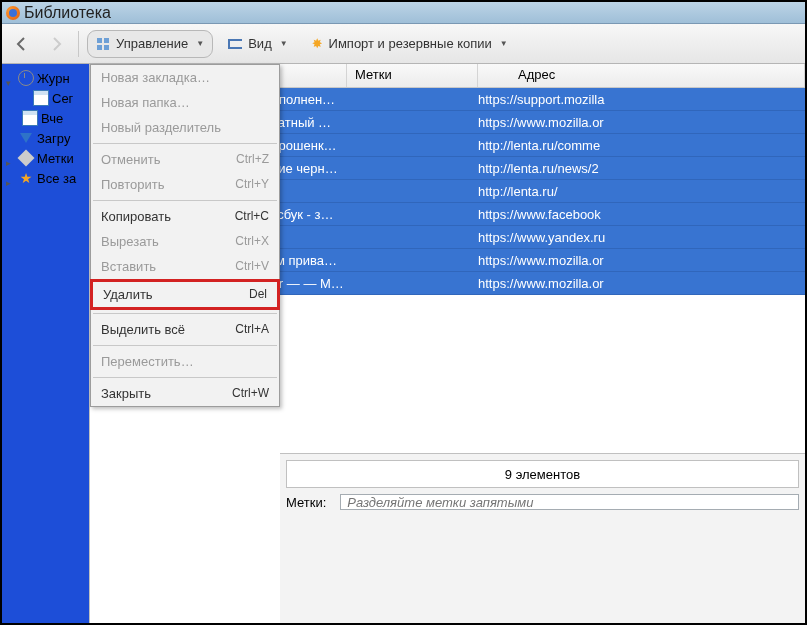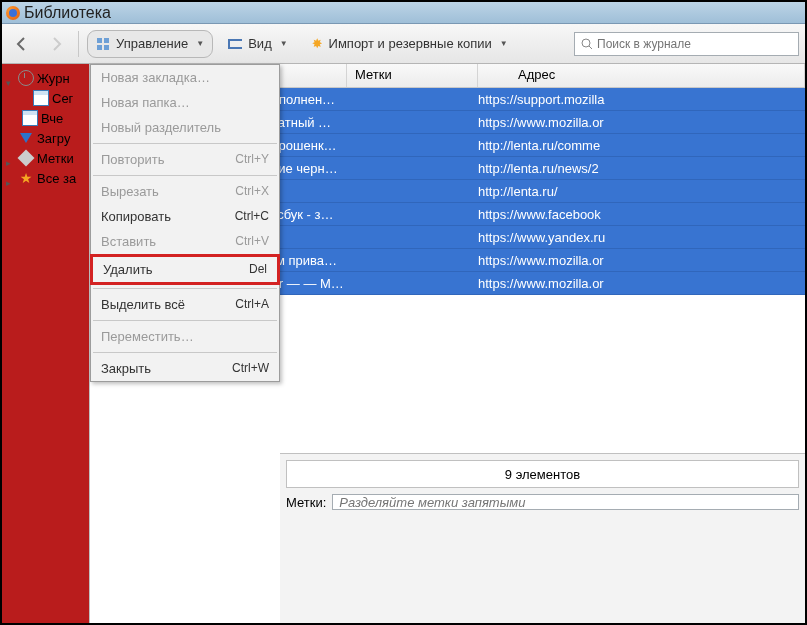--- a/index.html
+++ b/index.html
@@ -9,41 +9,41 @@
   .toolbar { height: 40px; background: linear-gradient(#f7f7f7, #e6e6e6); border-bottom: 1px solid #b5b5b5; display: flex; align-items: center; padding: 0 6px; gap: 6px; }
   .nav-btn { width: 28px; height: 28px; display: flex; align-items: center; justify-content: center; color: #6a6a6a; border-radius: 3px; }
   .nav-btn svg { width: 16px; height: 16px; }
   .tb-sep { width: 1px; height: 26px; background: #c8c8c8; margin: 0 2px; }
   .tb-btn { height: 28px; display: flex; align-items: center; padding: 0 8px; font-size: 13px; color: #333; gap: 6px; border: 1px solid transparent; border-radius: 9px; }
   .tb-btn .drop { font-size: 8px; color: #555; margin-left: 2px; }
   .search { margin-left: auto; width: 225px; height: 24px; border: 1px solid #a5acb2; background: #fff; display: flex; align-items: center; padding: 0 6px; font-size: 12px; color: #888; }
   .search svg { width: 12px; height: 12px; margin-right: 4px; fill: #888; }
   .search input { border: none; outline: none; font-size: 12px; width: 180px; }
   .main { display: flex; height: calc(100% - 62px); }
-  .sidebar { width: 88px; border-right: 1px solid #c0c0c0; background: #b91c1c; font-size: 13px; padding-top: 4px; }
+  .sidebar { width: 88px; border-right: 1px solid #c0c0c0; background: #1d4ed8; font-size: 13px; padding-top: 4px; }
   .tree-item { display: flex; align-items: center; padding: 2px 4px; gap: 3px; white-space: nowrap; overflow: hidden; }
   .tree-item .arrow { width: 9px; height: 9px; display: inline-block; }
   .tree-item .arrow.exp::before { content: "▾"; font-size: 9px; color: #555; }
   .tree-item .arrow.col::before { content: "▸"; font-size: 9px; color: #555; }
   .tree-item .icon { width: 16px; height: 16px; display: inline-flex; align-items: center; justify-content: center; }
   .content { flex: 1; display: flex; flex-direction: column; position: relative; }
   .col-headers { height: 24px; display: flex; background: linear-gradient(#f9f9f9, #ececec); border-bottom: 1px solid #c8c8c8; font-size: 13px; }
   .col-headers > div { padding: 3px 8px; border-right: 1px solid #d4d4d4; }
   .col-name { width: 257px; }
   .col-tags { width: 131px; }
   .col-addr { flex: 1; margin-left: 32px; }
   .rows { flex: 1; overflow: hidden; }
   .row { height: 23px; display: flex; align-items: center; background: #3874d1; color: #fff; font-size: 13px; border-bottom: 1px solid #3066bb; }
   .row .cell-name { width: 257px; padding-left: 6px; display: flex; align-items: center; gap: 6px; overflow: hidden; white-space: nowrap; }
   .row .cell-tags { width: 131px; }
   .row .cell-addr { flex: 1; overflow: hidden; white-space: nowrap; padding-right: 4px; }
   .row .favicon { width: 16px; height: 16px; flex-shrink: 0; }
   .footer { position: absolute; left: 278px; right: 0; bottom: 0; height: 170px; border-top: 1px solid #c0c0c0; background: #f3f3f3; }
   .footer .summary { height: 28px; display: flex; align-items: center; justify-content: center; font-size: 13px; background: #fff; border: 1px solid #c0c0c0; margin: 6px; }
-  .footer .label-row { display: flex; align-items: center; font-size: 13px; margin: 0 6px; gap: 6px; }
+  .footer .label-row { display: flex; align-items: center; font-size: 13px; margin: 0 6px; gap: 14px; }
   .footer .label-row input { flex: 1; height: 16px; border: 1px solid #a5acb2; padding: 0 6px; font-size: 13px; font-style: italic; color: #888; }
   
   .dropdown { position: absolute; left: 88px; top: 62px; width: 190px; background: #f2f2f2; border: 1px solid #9c9c9c; box-shadow: 2px 2px 4px rgba(0,0,0,0.25); font-size: 13px; z-index: 100; }
   .dropdown .mi { display: flex; padding: 5px 10px; color: #333; }
   .dropdown .mi.disabled { color: #9a9a9a; }
   .dropdown .mi .shortcut { margin-left: auto; font-size: 12px; }
   .dropdown .sep { height: 1px; background: #c8c8c8; margin: 3px 2px; }
   .dropdown .mi.highlight-box { border: 3px solid #d32222; margin: 0 -1px; }
   
   .fv-ff { background: radial-gradient(circle at 30% 30%, #ff9a2e, #e25b0e); border-radius: 50%; position: relative; }
@@ -94,27 +94,20 @@
   <div class="tb-btn">
     <span class="ico-view"></span>
     <span>Вид</span>
     <span class="drop">▼</span>
   </div>
   <div class="tb-btn">
     <span class="ico-import">✸</span>
     <span>Импорт и резервные копии</span>
     <span class="drop">▼</span>
   </div>
-  <div class="search">
-    <svg viewBox="0 0 12 12">
-        <circle cx="5" cy="5" r="4" stroke="#888" fill="none"></circle>
-        <line x1="8" y1="8" x2="11" y2="11" stroke="#888"></line>
-      </svg>
-    <input placeholder="Поиск в журнале" style="">
-  </div>
 </div>
 
 <div class="main">
   <div class="sidebar">
     <div class="tree-item">
       <span class="arrow exp"></span>
       <span class="icon ico-clock"></span>
       <span>Журн</span>
     </div>
     <div class="tree-item" style="padding-left:31px">
@@ -242,33 +235,37 @@
       <span>Новая закладка…</span>
     </div>
   <div class="mi disabled">
       <span>Новая папка…</span>
     </div>
   <div class="mi disabled">
       <span>Новый разделитель</span>
     </div>
   <div class="sep"></div>
   <div class="mi disabled">
+      <span>Отменить</span>
+      <span class="shortcut">Ctrl+Z</span>
+    </div>
+  <div class="mi disabled">
       <span>Повторить</span>
       <span class="shortcut">Ctrl+Y</span>
     </div>
   <div class="sep"></div>
-  <div class="mi disabled">
-      <span>Вырезать</span>
-      <span class="shortcut">Ctrl+X</span>
-    </div>
   <div class="mi">
       <span>Копировать</span>
       <span class="shortcut">Ctrl+C</span>
     </div>
   <div class="mi disabled">
+      <span>Вырезать</span>
+      <span class="shortcut">Ctrl+X</span>
+    </div>
+  <div class="mi disabled">
       <span>Вставить</span>
       <span class="shortcut">Ctrl+V</span>
     </div>
   <div class="mi highlight-box">
       <span>Удалить</span>
       <span class="shortcut">Del</span>
     </div>
   <div class="sep"></div>
   <div class="mi">
       <span>Выделить всё</span>

